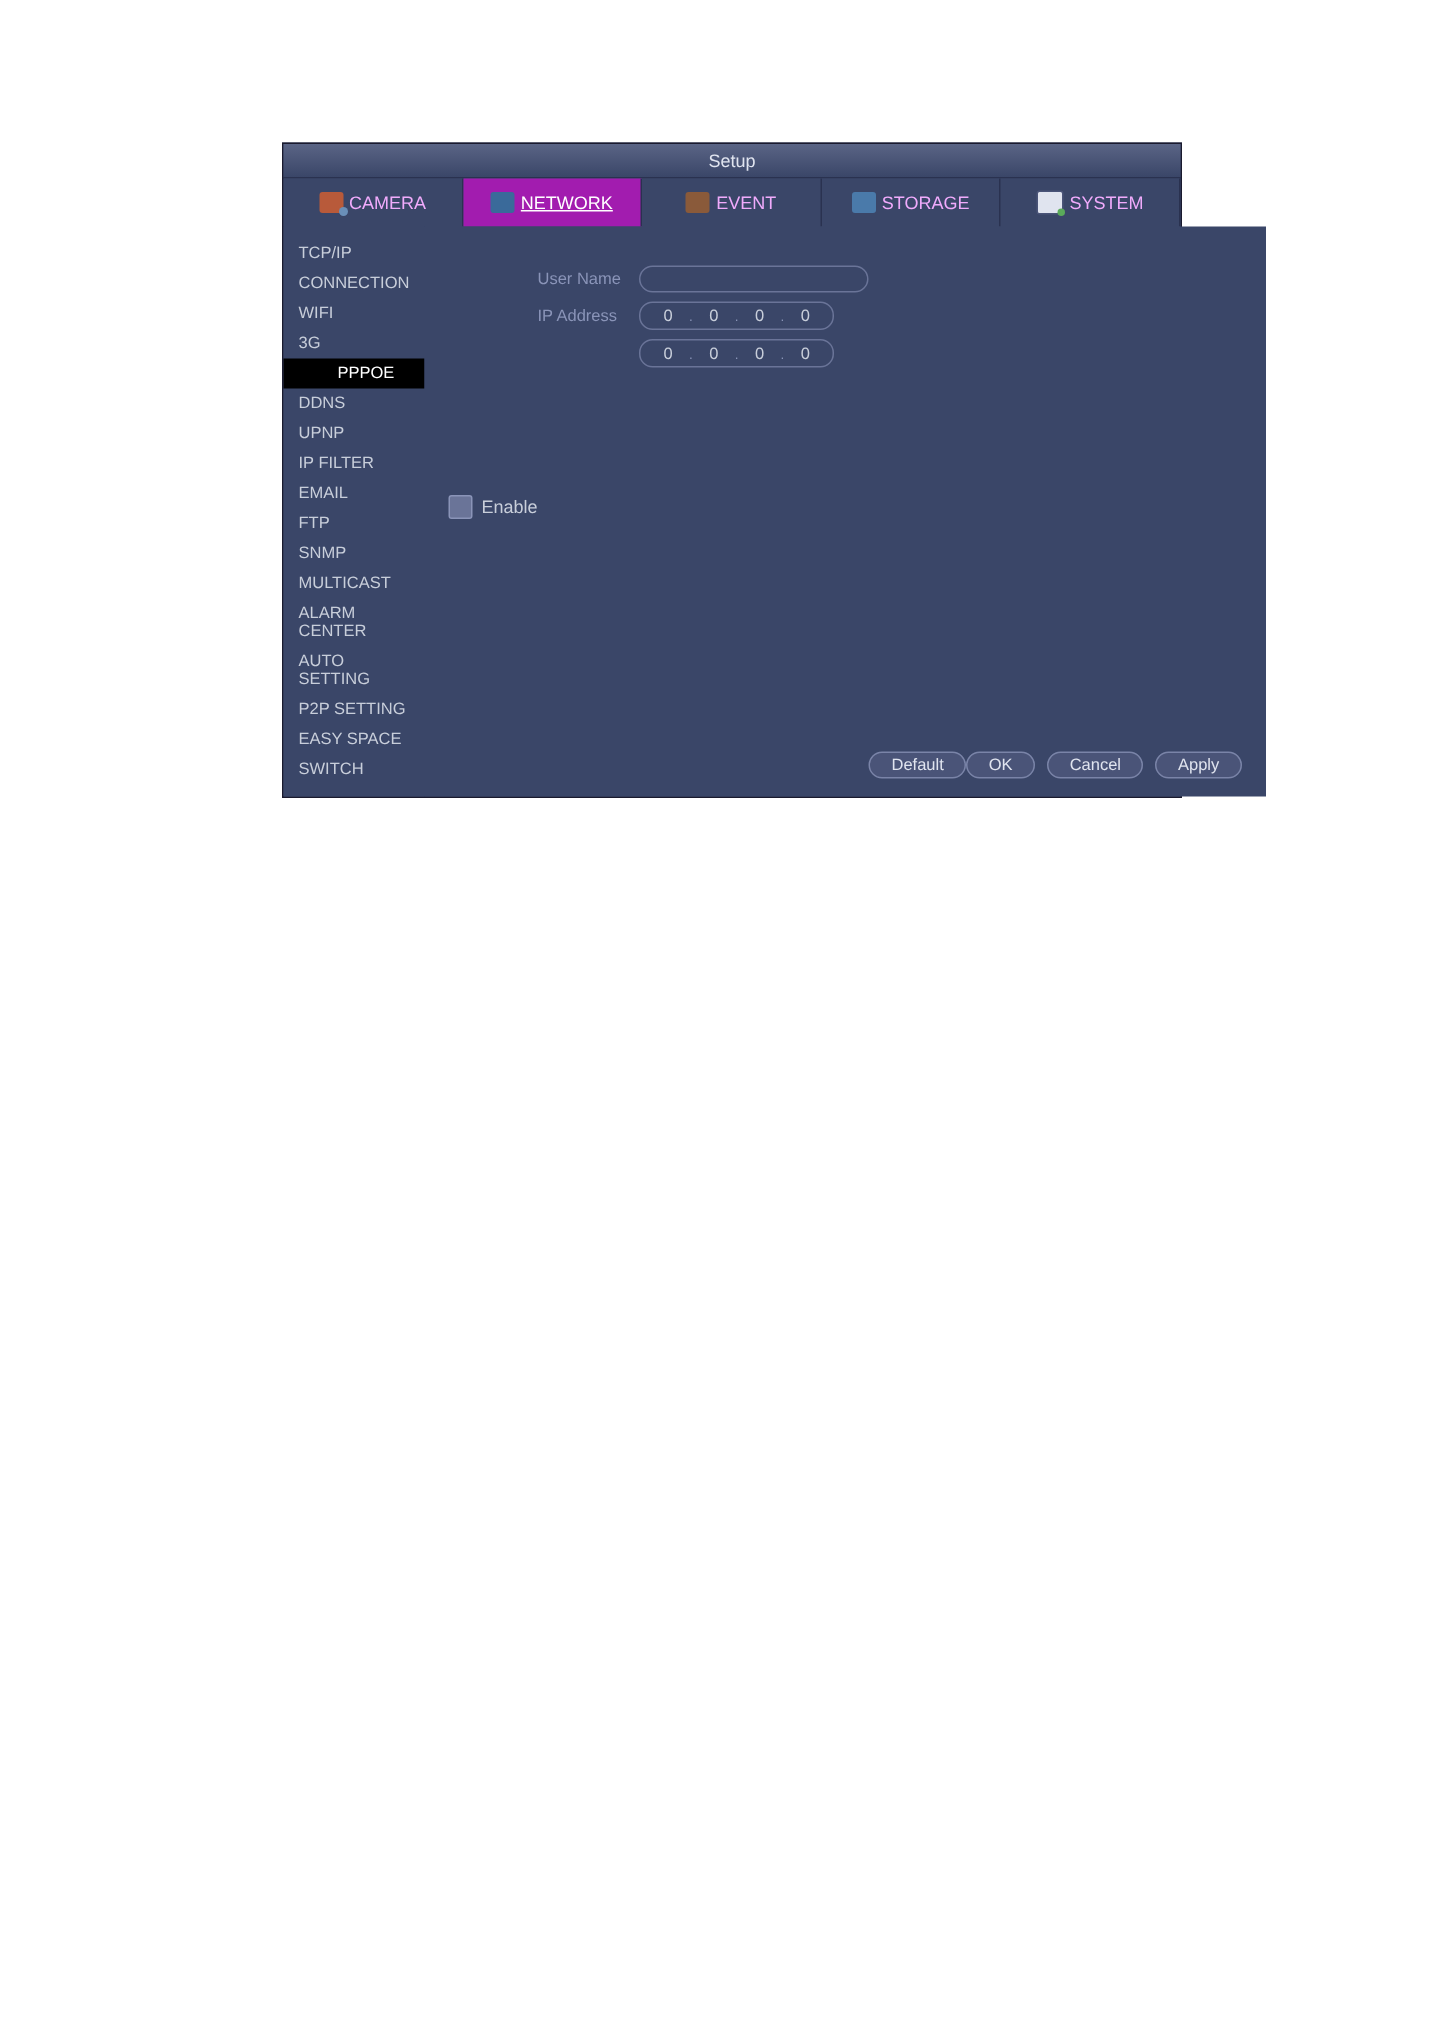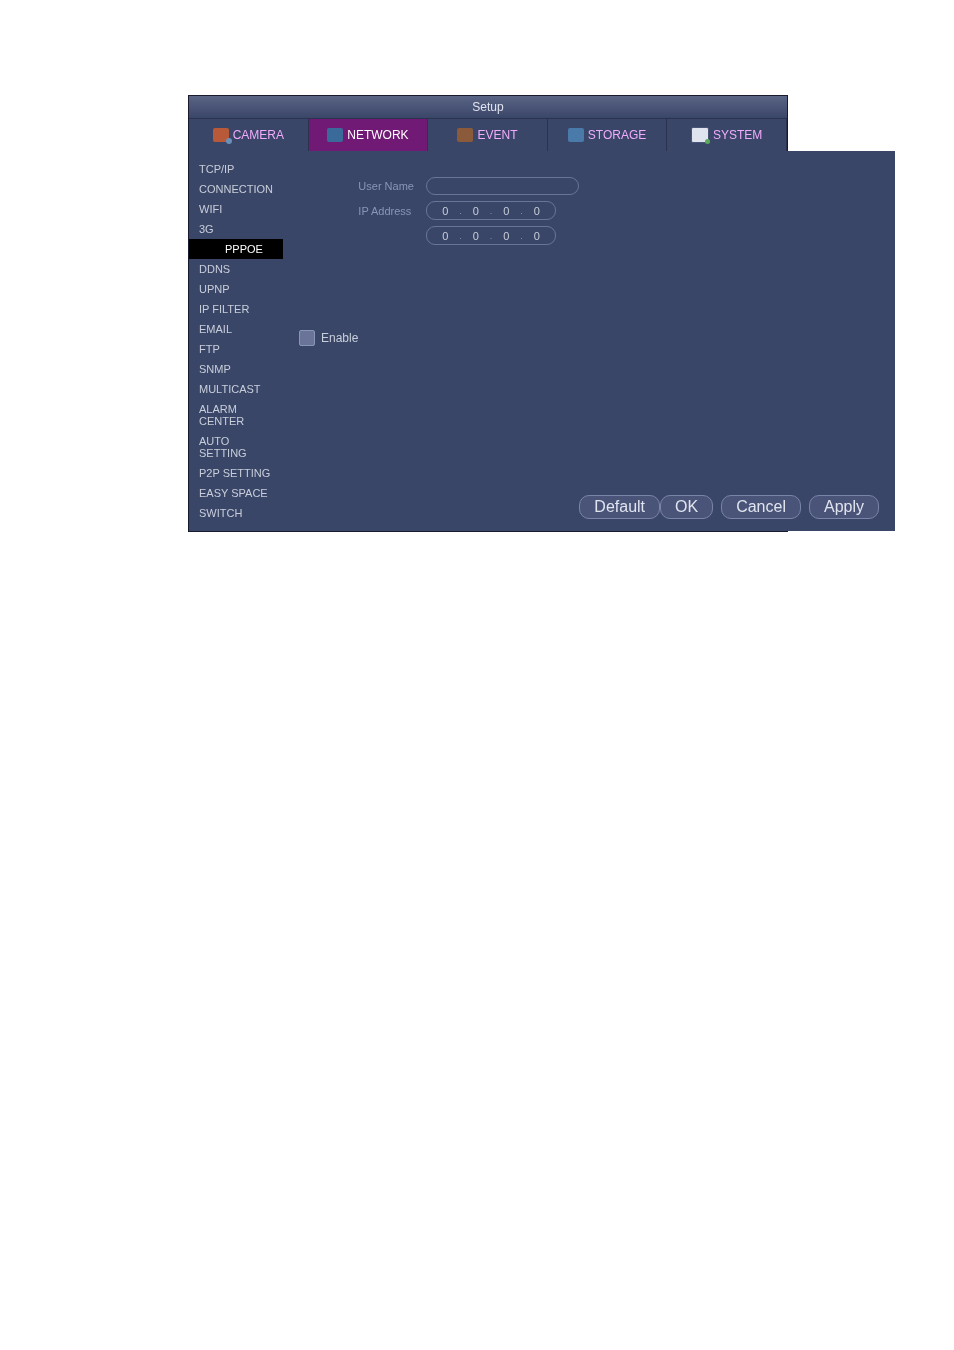--- a/index.html
+++ b/index.html
@@ -33,22 +33,23 @@
       color: #f0abfc;
       display: flex;
       align-items: center;
       justify-content: center;
       gap: 4px;
       cursor: pointer;
       font-size: 12px;
       border-right: 1px solid #2a3250;
     }
     .tab.active {
-      background: #701a75;
+      background: #a21caf;
       color: #ffffff;
+      text-decoration: underline;
     }
     .tab-icon {
       width: 16px;
       height: 14px;
       display: inline-block;
     }
     .icon-camera {
       background: #b85a3a;
       border-radius: 2px;
       position: relative;
@@ -178,21 +179,21 @@
       display: flex;
       align-items: center;
       padding-top: 12px;
     }
     .btn {
       background: #4a5478;
       border: 1px solid #7a84a8;
       border-radius: 10px;
       color: #e0e4ef;
       padding: 2px 14px;
-      font-size: 16px;
+      font-size: 11px;
       cursor: pointer;
     }
     .btn-group-right {
       margin-left: auto;
       display: flex;
       gap: 8px;
     }
     .form-section {
       margin-top: 14px;
     }

